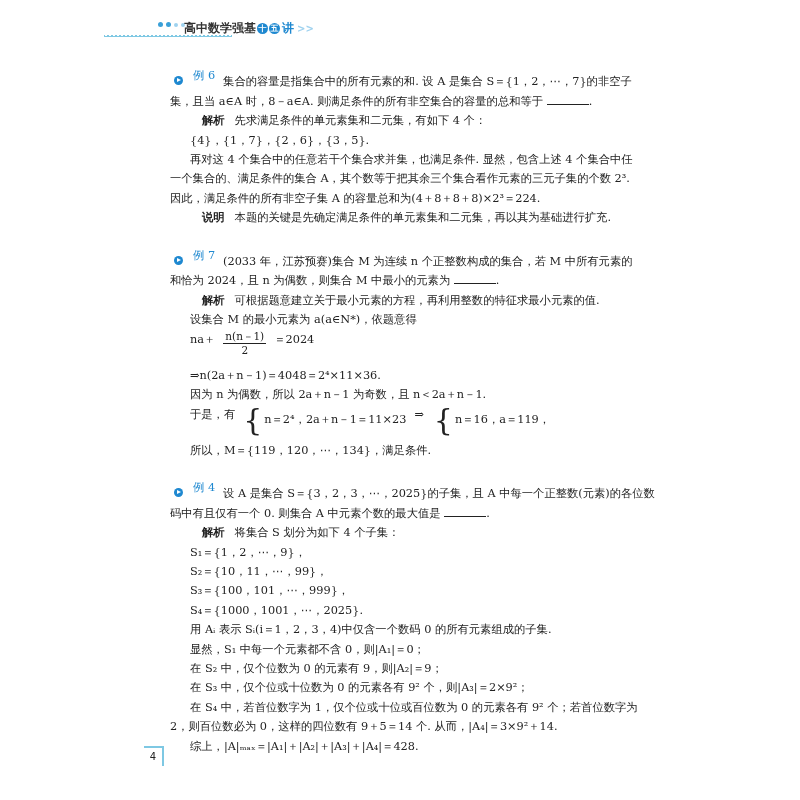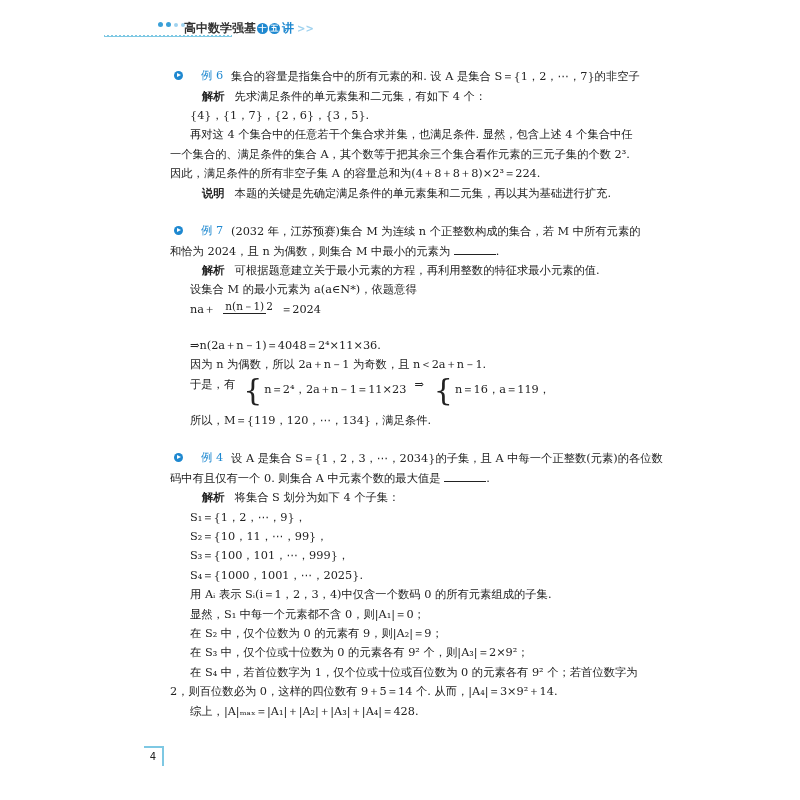--- a/index.html
+++ b/index.html
@@ -30,32 +30,32 @@
       font-size: 8px; line-height: 11px; text-align: center; margin-left: 1px;
     }
     .header .jiang { color: #1e88d0; margin-left: 2px; }
     .header .arrows { color: #9fd2ef; margin-left: 3px; font-size: 10px; }
 
     .content {
       position: absolute; left: 170px; top: 66px; width: 466px; font-size: 11.3px; line-height: 19.4px;
     }
     .p { margin: 0; white-space: nowrap; }
     .indent { padding-left: 20px; }
-    .ex-head { display: inline-flex; align-items: center; gap: 18px; color: #1e88d0; margin-left: 4px; margin-right: 8px; }
+    .ex-head { display: inline-flex; align-items: flex-end; gap: 10px; color: #1e88d0; margin-left: 4px; margin-right: 8px; }
     .ex-icon {
       width: 9px; height: 9px; border-radius: 50%; background: #1e88d0; display: inline-block; position: relative;
     }
     .ex-icon::after {
       content: ""; position: absolute; left: 3px; top: 2px; border-left: 4px solid #fff;
       border-top: 2.5px solid transparent; border-bottom: 2.5px solid transparent;
     }
     .label { font-family: "DejaVu Sans", sans-serif; font-weight: bold; margin-right: 10px; margin-left: 12px; }
     .blank { display: inline-block; width: 42px; border-bottom: 1px solid #222; height: 12px; vertical-align: baseline; }
     .gap { height: 18px; }
-    .frac { display: inline-flex; flex-direction: row; align-items: center; vertical-align: middle; font-size: 10.5px; line-height: 13px; margin: 0 2px; }
+    .frac { display: inline-flex; flex-direction: column; align-items: center; vertical-align: middle; font-size: 10.5px; line-height: 13px; margin: 0 2px; }
     .frac .num { border-bottom: 1px solid #222; padding: 0 2px; }
     .sys { display: inline-flex; align-items: center; vertical-align: middle; }
     .brace { font-size: 30px; line-height: 30px; font-weight: 200; margin: 0 2px; }
     .sys .lines { display: flex; flex-direction: row; line-height: 16px; }
     .eq-block { height: 36px; display: flex; align-items: flex-start; gap: 6px; }
 
     .page-num {
       position: absolute; left: 144px; top: 746px; width: 18px; height: 18px;
       border-top: 2px solid #7ec8e3; border-right: 2px solid #7ec8e3; font-size: 10px;
       font-family: "DejaVu Sans", sans-serif; text-align: center; line-height: 18px;
@@ -83,40 +83,44 @@
 
 <div class="content">
 
   <div>
     <p class="p">
       <span class="ex-head">
         <span class="ex-icon"></span>
         <span>例 6</span>
       </span><span>集合的容量是指集合中的所有元素的和. 设 A 是集合 S＝{1，2，⋯，7}的非空子</span>
     </p>
+    <p class="p">
+      <span>集，且当 a∈A 时，8－a∈A. 则满足条件的所有非空集合的容量的总和等于</span>
+      <span class="blank"></span><span>.</span>
+    </p>
     <p class="p indent">
       <span class="label">解析</span><span>先求满足条件的单元素集和二元集，有如下 4 个：</span>
     </p>
     <p class="p indent">{4}，{1，7}，{2，6}，{3，5}.</p>
     <p class="p indent">再对这 4 个集合中的任意若干个集合求并集，也满足条件. 显然，包含上述 4 个集合中任</p>
     <p class="p">一个集合的、满足条件的集合 A，其个数等于把其余三个集合看作元素的三元子集的个数 2³.</p>
     <p class="p">因此，满足条件的所有非空子集 A 的容量总和为(4＋8＋8＋8)×2³＝224.</p>
     <p class="p indent">
       <span class="label">说明</span><span>本题的关键是先确定满足条件的单元素集和二元集，再以其为基础进行扩充.</span>
     </p>
   </div>
 
   <div class="gap"></div>
 
   <div>
     <p class="p">
       <span class="ex-head">
         <span class="ex-icon"></span>
         <span>例 7</span>
-      </span><span>(2032 年，江苏预赛)集合 M 为连续 n 个正整数构成的集合，若 M 中所有元素的</span>
+      </span><span>(2033 年，江苏预赛)集合 M 为连续 n 个正整数构成的集合，若 M 中所有元素的</span>
     </p>
     <p class="p">
       <span>和恰为 2024，且 n 为偶数，则集合 M 中最小的元素为</span>
       <span class="blank"></span><span>.</span>
     </p>
     <p class="p indent">
       <span class="label">解析</span><span>可根据题意建立关于最小元素的方程，再利用整数的特征求最小元素的值.</span>
     </p>
     <p class="p indent">设集合 M 的最小元素为 a(a∈N*)，依题意得</p>
     <div class="p indent eq-block">
@@ -150,21 +154,21 @@
     <p class="p indent">所以，M＝{119，120，⋯，134}，满足条件.</p>
   </div>
 
   <div class="gap"></div>
 
   <div>
     <p class="p">
       <span class="ex-head">
         <span class="ex-icon"></span>
         <span>例 4</span>
-      </span><span>设 A 是集合 S＝{1，2，3，⋯，2034}的子集，且 A 中每一个正整数(元素)的各位数</span>
+      </span><span>设 A 是集合 S＝{3，2，3，⋯，2025}的子集，且 A 中每一个正整数(元素)的各位数</span>
     </p>
     <p class="p">
       <span>码中有且仅有一个 0. 则集合 A 中元素个数的最大值是</span>
       <span class="blank"></span><span>.</span>
     </p>
     <p class="p indent">
       <span class="label">解析</span><span>将集合 S 划分为如下 4 个子集：</span>
     </p>
     <p class="p indent">S₁＝{1，2，⋯，9}，</p>
     <p class="p indent">S₂＝{10，11，⋯，99}，</p>

